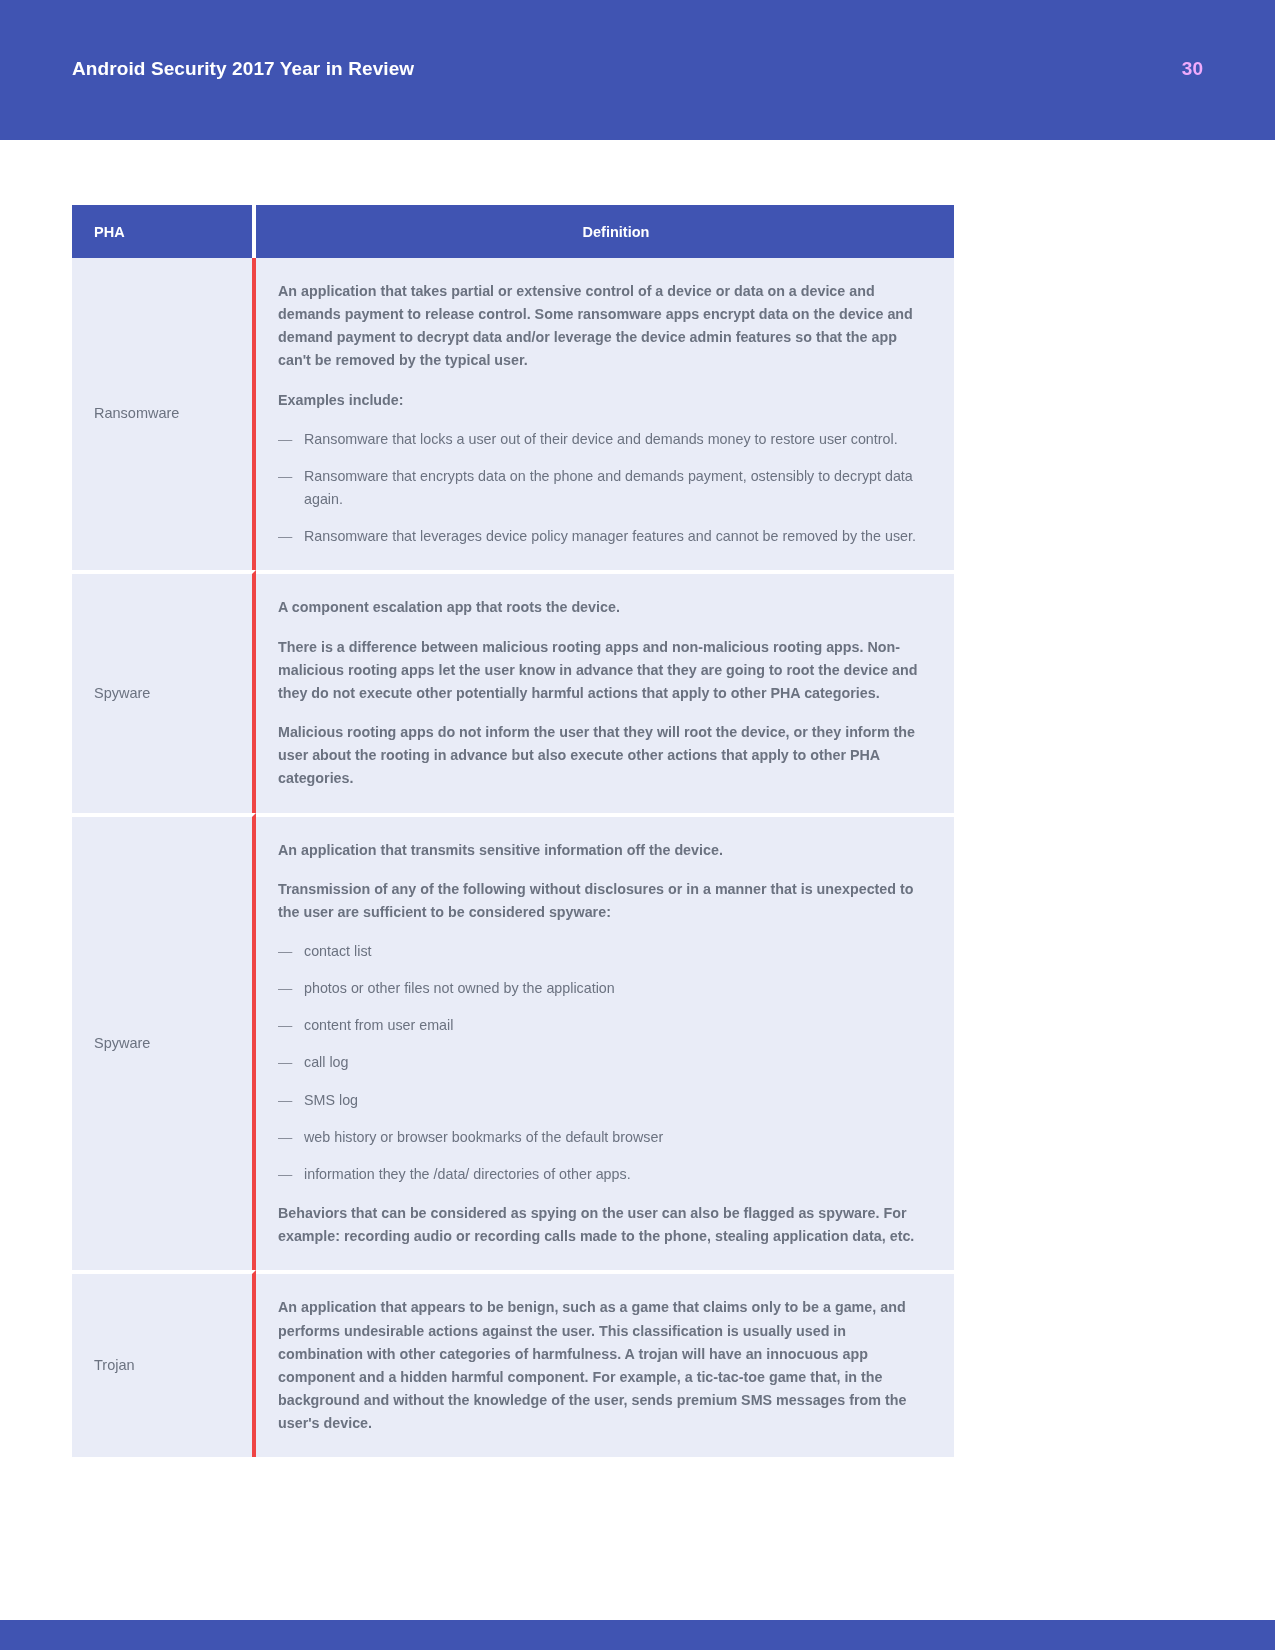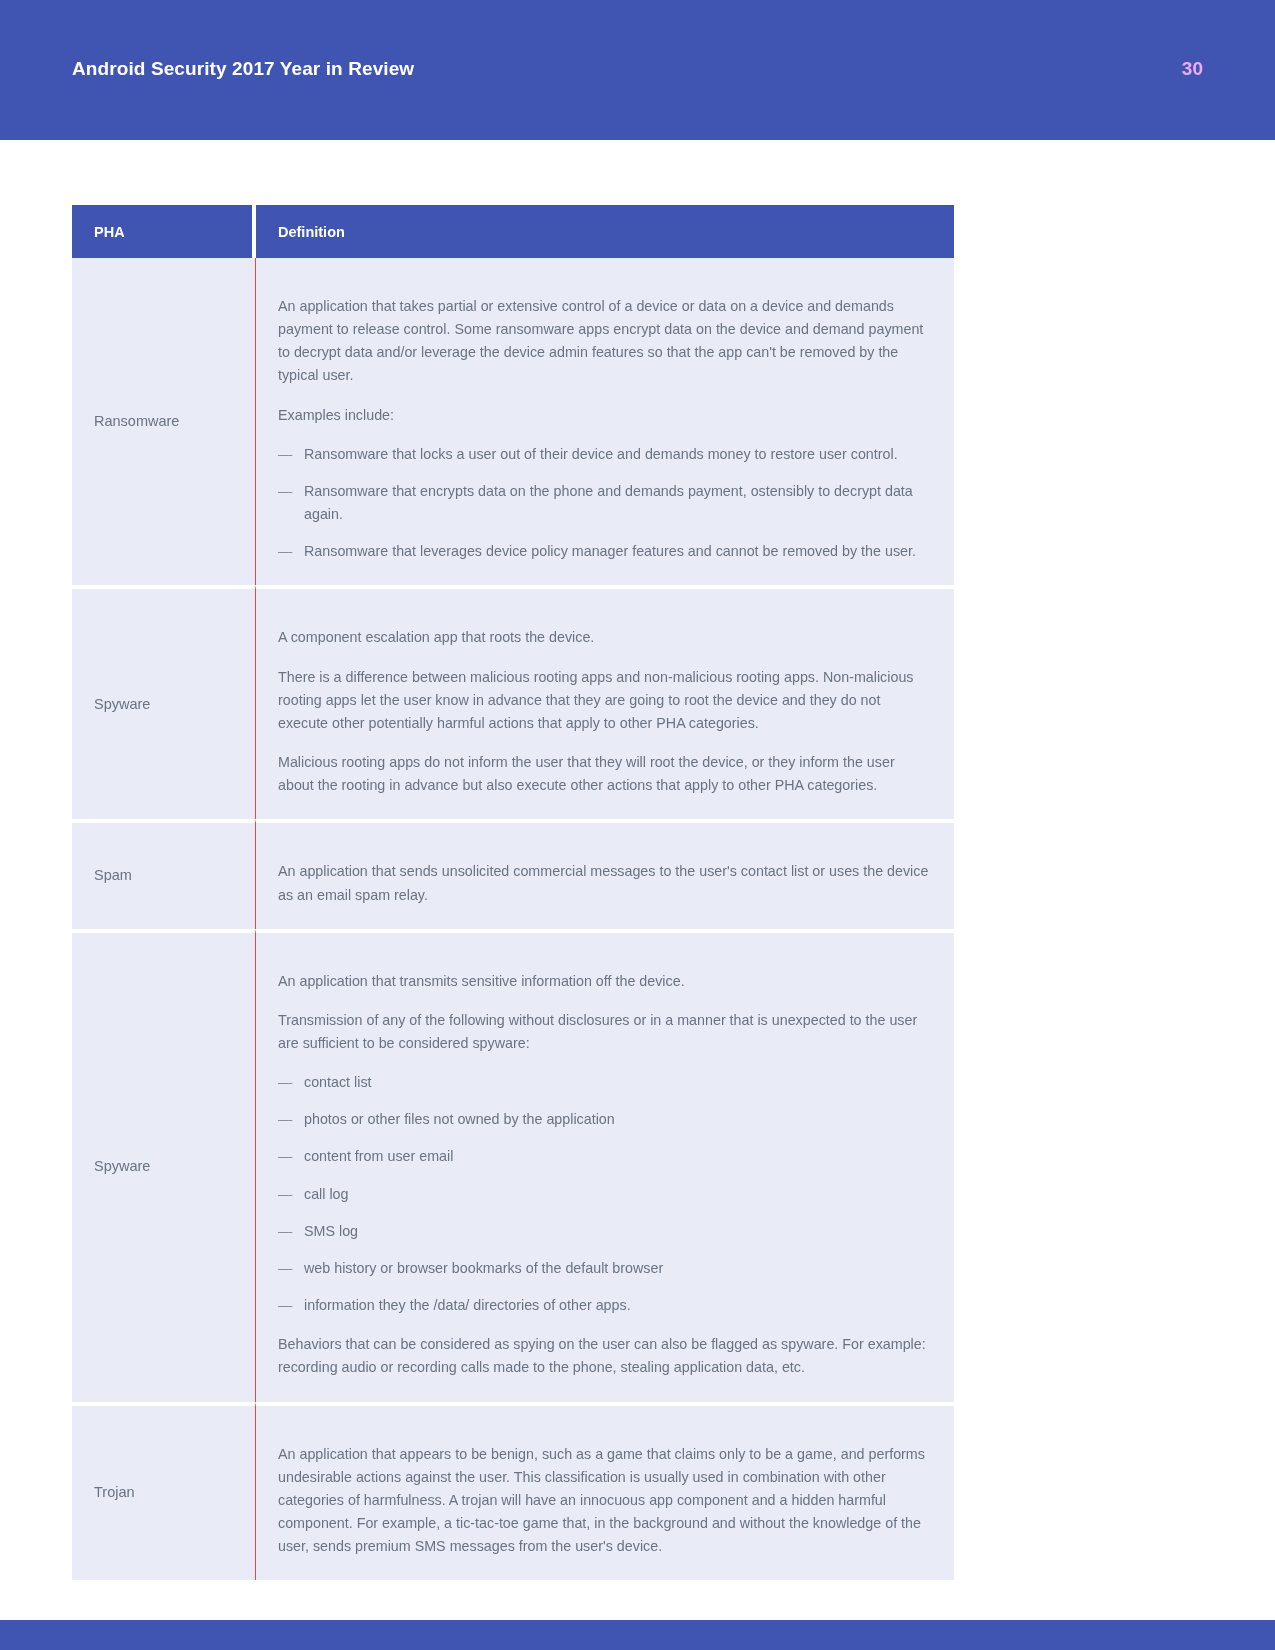--- a/index.html
+++ b/index.html
@@ -80,47 +80,48 @@
     color: #ffffff;
     font-size: 14.5px;
     font-weight: bold;
     text-align: left;
     vertical-align: middle;
     height: 53px;
     padding: 0 0 0 22px;
     box-sizing: border-box;
     border-right: 4px solid #ffffff;
   }
-  .pha-table thead th.last { border-right: none; }
+  .pha-table thead th.last { border-right: none; text-align: center; }
 
   .pha-table tbody td {
     background: #e9ecf7;
     vertical-align: middle;
     border-top: 4px solid #ffffff;
     box-sizing: border-box;
   }
   .pha-table tbody tr:first-child td { border-top: none; }
 
   td.term-cell {
     color: #6b7280;
     font-size: 14.5px;
     padding: 0 14px 0 22px;
-    border-right: 1px solid #ef4444;
+    border-right: 4px solid #ef4444;
     line-height: 1.5;
     margin-top: 20px;
   }
   td.def-cell {
     padding: 22px 24px 22px 22px;
     color: #6b7280;
     font-size: 14.3px;
     line-height: 1.62;
   }
 
   .def-cell p {
-    margin: 15px 0 16px 0;
+    margin: 0 0 16px 0;
+    font-weight: bold;
   }
   .def-cell p:last-child { margin-bottom: 0; }
 
   .def-cell ul {
     list-style: none;
     margin: 0 0 16px 0;
     padding: 0;
   }
   .def-cell ul:last-child { margin-bottom: 0; }
   .def-cell ul li {
@@ -173,26 +174,20 @@
         </tr>
         <tr>
           <td class="term-cell">Spyware</td>
           <td class="def-cell">
             <p>A component escalation app that roots the device.</p>
             <p>There is a difference between malicious rooting apps and non-malicious rooting apps. Non-malicious rooting apps let the user know in advance that they are going to root the device and they do not execute other potentially harmful actions that apply to other PHA categories.</p>
             <p>Malicious rooting apps do not inform the user that they will root the device, or they inform the user about the rooting in advance but also execute other actions that apply to other PHA categories.</p>
           </td>
         </tr>
         <tr>
-          <td class="term-cell">Spam</td>
-          <td class="def-cell">
-            <p>An application that sends unsolicited commercial messages to the user's contact list or uses the device as an email spam relay.</p>
-          </td>
-        </tr>
-        <tr>
           <td class="term-cell">Spyware</td>
           <td class="def-cell">
             <p>An application that transmits sensitive information off the device.</p>
             <p>Transmission of any of the following without disclosures or in a manner that is unexpected to the user are sufficient to be considered spyware:</p>
             <ul>
               <li><span class="dash">—</span><span>contact list</span></li>
               <li><span class="dash">—</span><span>photos or other files not owned by the application</span></li>
               <li><span class="dash">—</span><span>content from user email</span></li>
               <li><span class="dash">—</span><span>call log</span></li>
               <li><span class="dash">—</span><span>SMS log</span></li>

